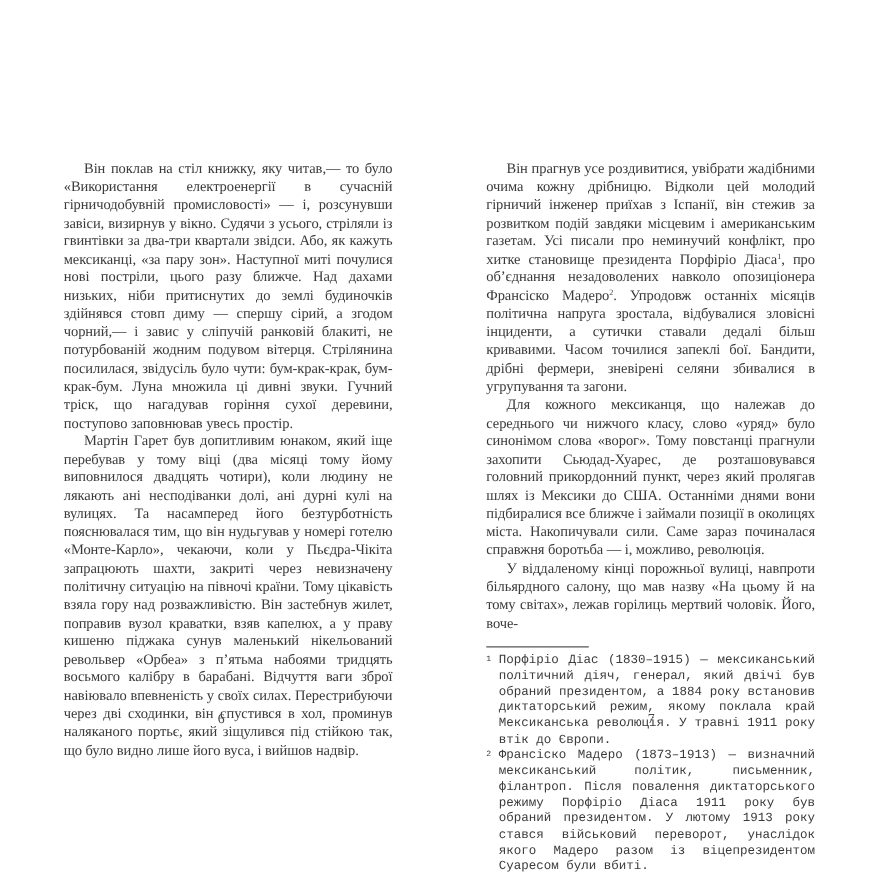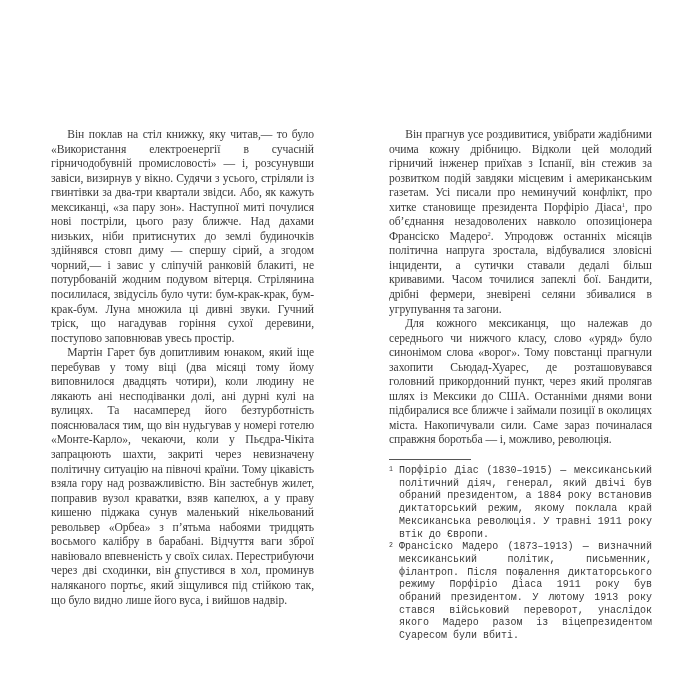--- a/index.html
+++ b/index.html
@@ -86,20 +86,21 @@
   <div class="page left">
     <p class="para">Він поклав на стіл книжку, яку читав,— то було «Використання електроенергії в сучасній гірничодобувній промисловості» — і, розсунувши завіси, визирнув у вікно. Судячи з усього, стріляли із гвинтівки за два-три квартали звідси. Або, як кажуть мексиканці, «за пару зон». Наступної миті почулися нові постріли, цього разу ближче. Над дахами низьких, ніби притиснутих до землі будиночків здійнявся стовп диму — спершу сірий, а згодом чорний,— і завис у сліпучій ранковій блакиті, не потурбованій жодним подувом вітерця. Стрілянина посилилася, звідусіль було чути: бум-крак-крак, бум-крак-бум. Луна множила ці дивні звуки. Гучний тріск, що нагадував горіння сухої деревини, поступово заповнював увесь простір.</p>
     <p class="para">Мартін Гарет був допитливим юнаком, який іще перебував у тому віці (два місяці тому йому виповнилося двадцять чотири), коли людину не лякають ані несподіванки долі, ані дурні кулі на вулицях. Та насамперед його безтурботність пояснювалася тим, що він нудьгував у номері готелю «Монте-Карло», чекаючи, коли у Пьєдра-Чікіта запрацюють шахти, закриті через невизначену політичну ситуацію на півночі країни. Тому цікавість взяла гору над розважливістю. Він застебнув жилет, поправив вузол краватки, взяв капелюх, а у праву кишеню піджака сунув маленький нікельований револьвер «Орбеа» з п’ятьма набоями тридцять восьмого калібру в барабані. Відчуття ваги зброї навіювало впевненість у своїх силах. Перестрибуючи через дві сходинки, він спустився в хол, проминув наляканого портьє, який зіщулився під стійкою так, що було видно лише його вуса, і вийшов надвір.</p>
   </div>
 
   <div class="page-number left">6</div>
 
   <div class="page right">
     <p class="para"><span>Він прагнув усе роздивитися, увібрати жадібними очима кожну дрібницю. Відколи цей молодий гірничий інженер приїхав з Іспанії, він стежив за розвитком подій завдяки місцевим і американським газетам. Усі писали про неминучий конфлікт, про хитке становище президента Порфіріо Діаса</span><sup class="ref">1</sup><span>, про об’єднання незадоволених навколо опозиціонера Франсіско Мадеро</span><sup class="ref">2</sup><span>. Упродовж останніх місяців політична напруга зростала, відбувалися зловісні інциденти, а сутички ставали дедалі більш кривавими. Часом точилися запеклі бої. Бандити, дрібні фермери, зневірені селяни збивалися в угрупування та загони.</span></p>
     <p class="para">Для кожного мексиканця, що належав до середнього чи нижчого класу, слово «уряд» було синонімом слова «ворог». Тому повстанці прагнули захопити Сьюдад-Хуарес, де розташовувався головний прикордонний пункт, через який пролягав шлях із Мексики до США. Останніми днями вони підбиралися все ближче і займали позиції в околицях міста. Накопичували сили. Саме зараз починалася справжня боротьба — і, можливо, революція.</p>
+    <p class="para">У віддаленому кінці порожньої вулиці, навпроти більярдного салону, що мав назву «На цьому й на тому світах», лежав горілиць мертвий чоловік. Його, воче-</p>
 
     <div class="footnotes">
       <div class="fn-rule"></div>
       <p class="fn">
         <span class="fn-mark">1</span>
         <span>Порфіріо Діас (1830–1915) — мексиканський політичний діяч, генерал, який двічі був обраний президентом, а 1884 року встановив диктаторський режим, якому поклала край Мексиканська революція. У травні 1911 року втік до Європи.</span>
       </p>
       <p class="fn">
         <span class="fn-mark">2</span>
         <span>Франсіско Мадеро (1873–1913) — визначний мексиканський політик, письменник, філантроп. Після повалення диктаторського режиму Порфіріо Діаса 1911 року був обраний президентом. У лютому 1913 року стався військовий переворот, унаслідок якого Мадеро разом із віцепрезидентом Суаресом були вбиті.</span>

